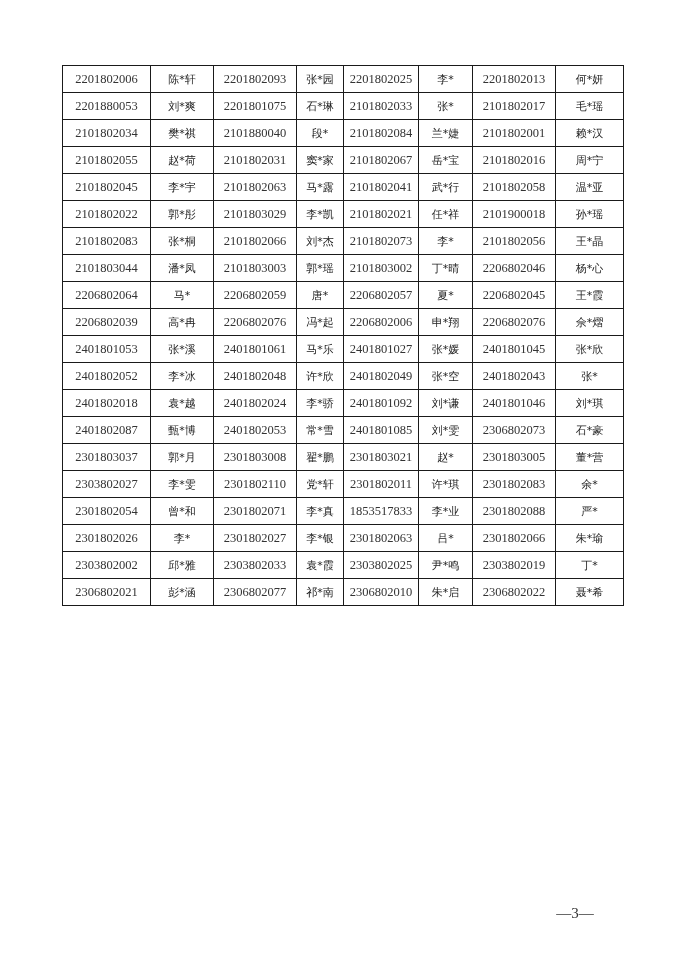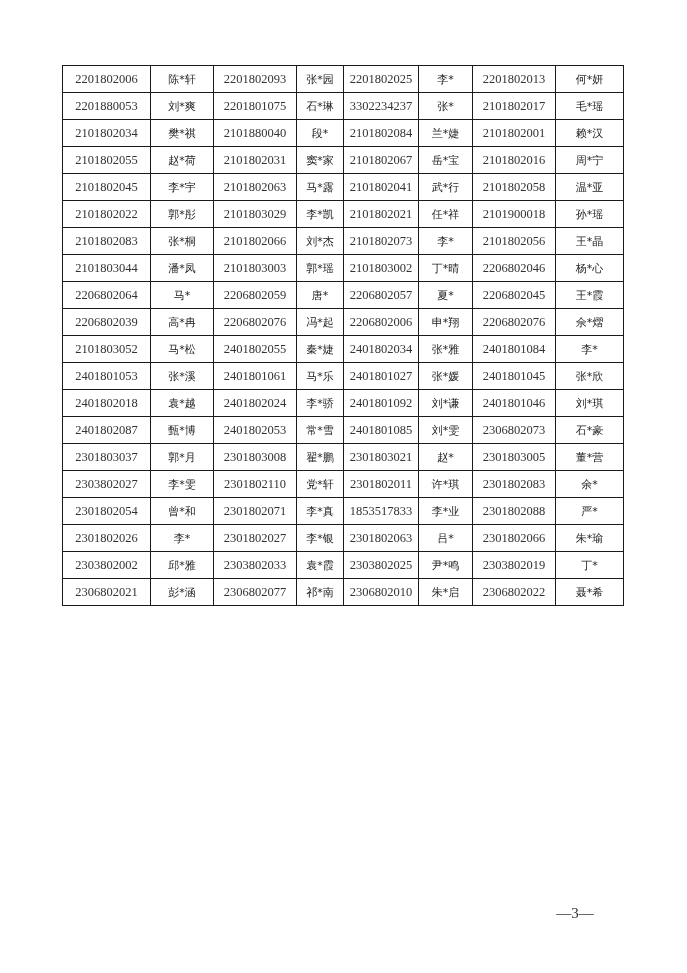--- a/index.html
+++ b/index.html
@@ -39,21 +39,21 @@
           <td class="id">2201802025</td>
           <td class="nm">李*</td>
           <td class="id">2201802013</td>
           <td class="nm">何*妍</td>
         </tr>
         <tr>
           <td class="id">2201880053</td>
           <td class="nm">刘*爽</td>
           <td class="id">2201801075</td>
           <td class="nm">石*琳</td>
-          <td class="id">3302234237</td>
+          <td class="id">2101802033</td>
           <td class="nm">张*</td>
           <td class="id">2101802017</td>
           <td class="nm">毛*瑶</td>
         </tr>
         <tr>
           <td class="id">2101802034</td>
           <td class="nm">樊*祺</td>
           <td class="id">2101880040</td>
           <td class="nm">段*</td>
           <td class="id">2101802084</td>
@@ -125,40 +125,40 @@
           <td class="id">2206802039</td>
           <td class="nm">高*冉</td>
           <td class="id">2206802076</td>
           <td class="nm">冯*起</td>
           <td class="id">2206802006</td>
           <td class="nm">申*翔</td>
           <td class="id">2206802076</td>
           <td class="nm">佘*熠</td>
         </tr>
         <tr>
-          <td class="id">2101803052</td>
-          <td class="nm">马*松</td>
-          <td class="id">2401802055</td>
-          <td class="nm">秦*婕</td>
-          <td class="id">2401802034</td>
-          <td class="nm">张*雅</td>
-          <td class="id">2401801084</td>
-          <td class="nm">李*</td>
-        </tr>
-        <tr>
           <td class="id">2401801053</td>
           <td class="nm">张*溪</td>
           <td class="id">2401801061</td>
           <td class="nm">马*乐</td>
           <td class="id">2401801027</td>
           <td class="nm">张*媛</td>
           <td class="id">2401801045</td>
           <td class="nm">张*欣</td>
         </tr>
         <tr>
+          <td class="id">2401802052</td>
+          <td class="nm">李*冰</td>
+          <td class="id">2401802048</td>
+          <td class="nm">许*欣</td>
+          <td class="id">2401802049</td>
+          <td class="nm">张*空</td>
+          <td class="id">2401802043</td>
+          <td class="nm">张*</td>
+        </tr>
+        <tr>
           <td class="id">2401802018</td>
           <td class="nm">袁*越</td>
           <td class="id">2401802024</td>
           <td class="nm">李*骄</td>
           <td class="id">2401801092</td>
           <td class="nm">刘*谦</td>
           <td class="id">2401801046</td>
           <td class="nm">刘*琪</td>
         </tr>
         <tr>

